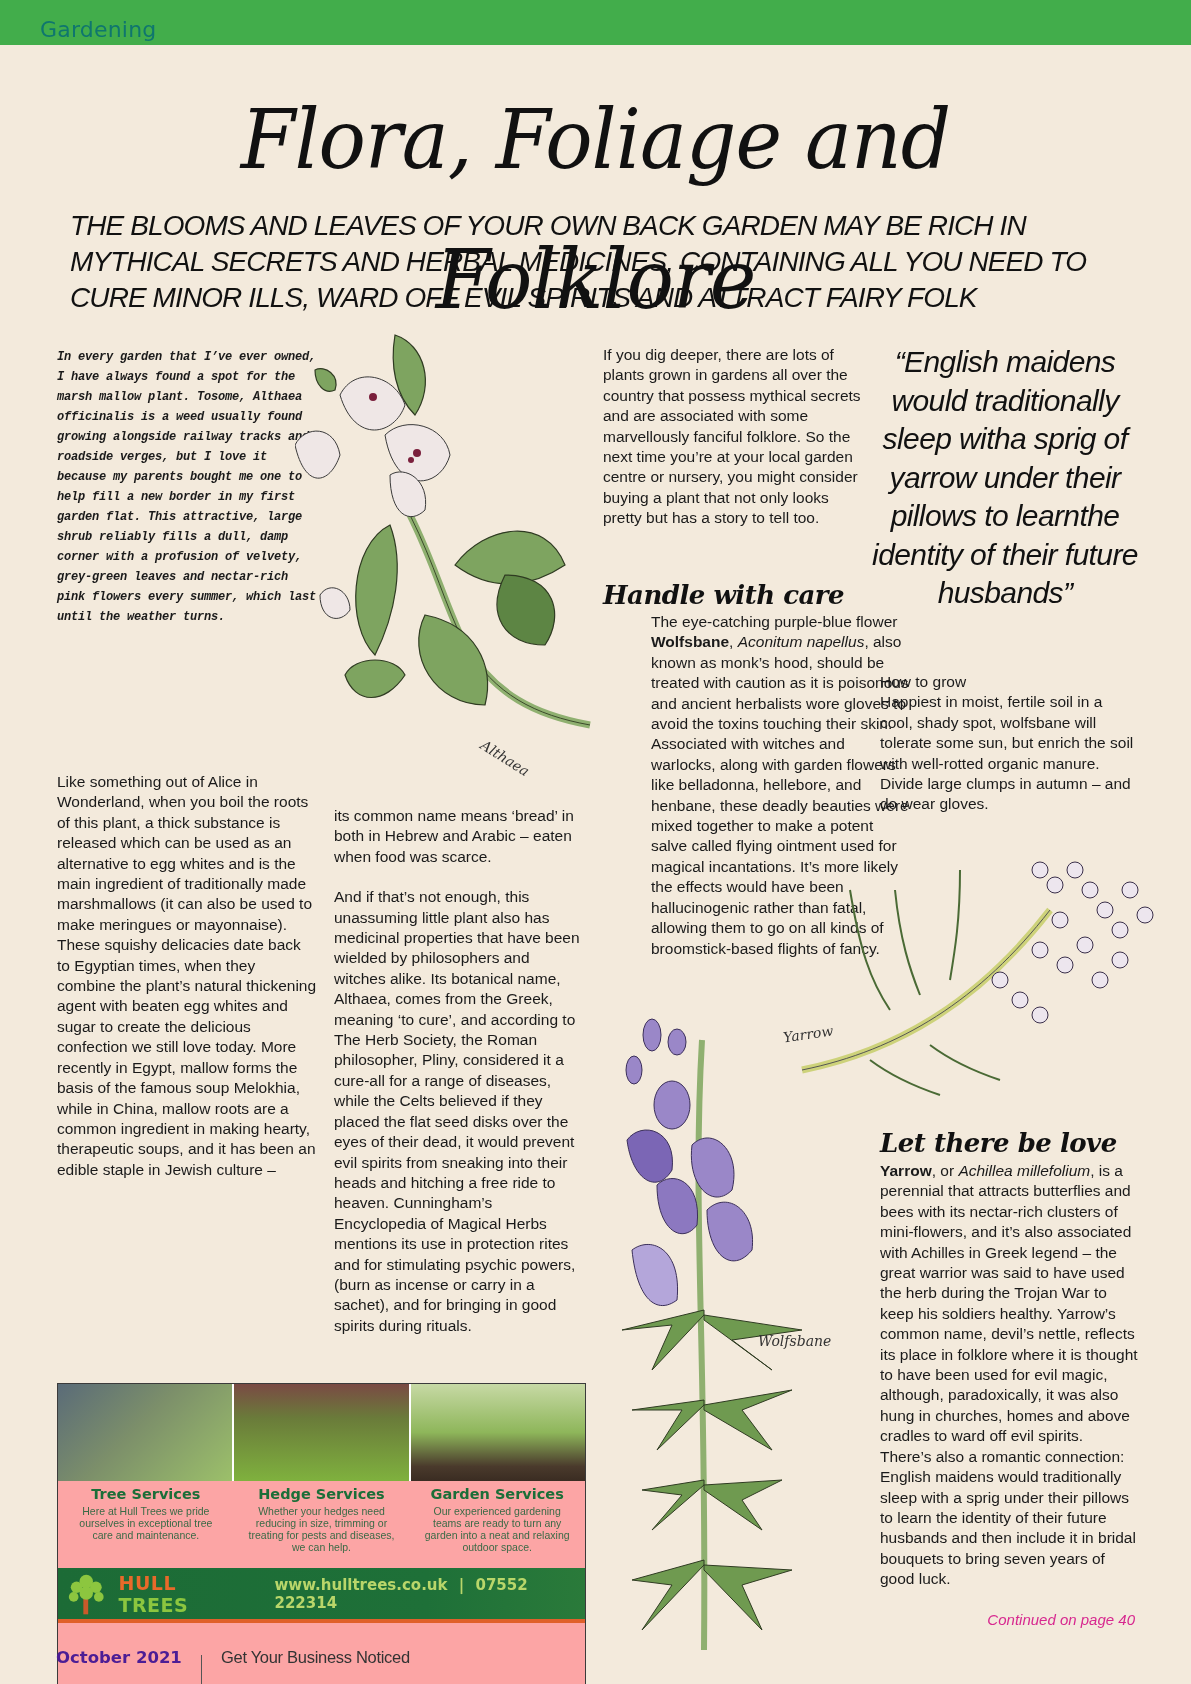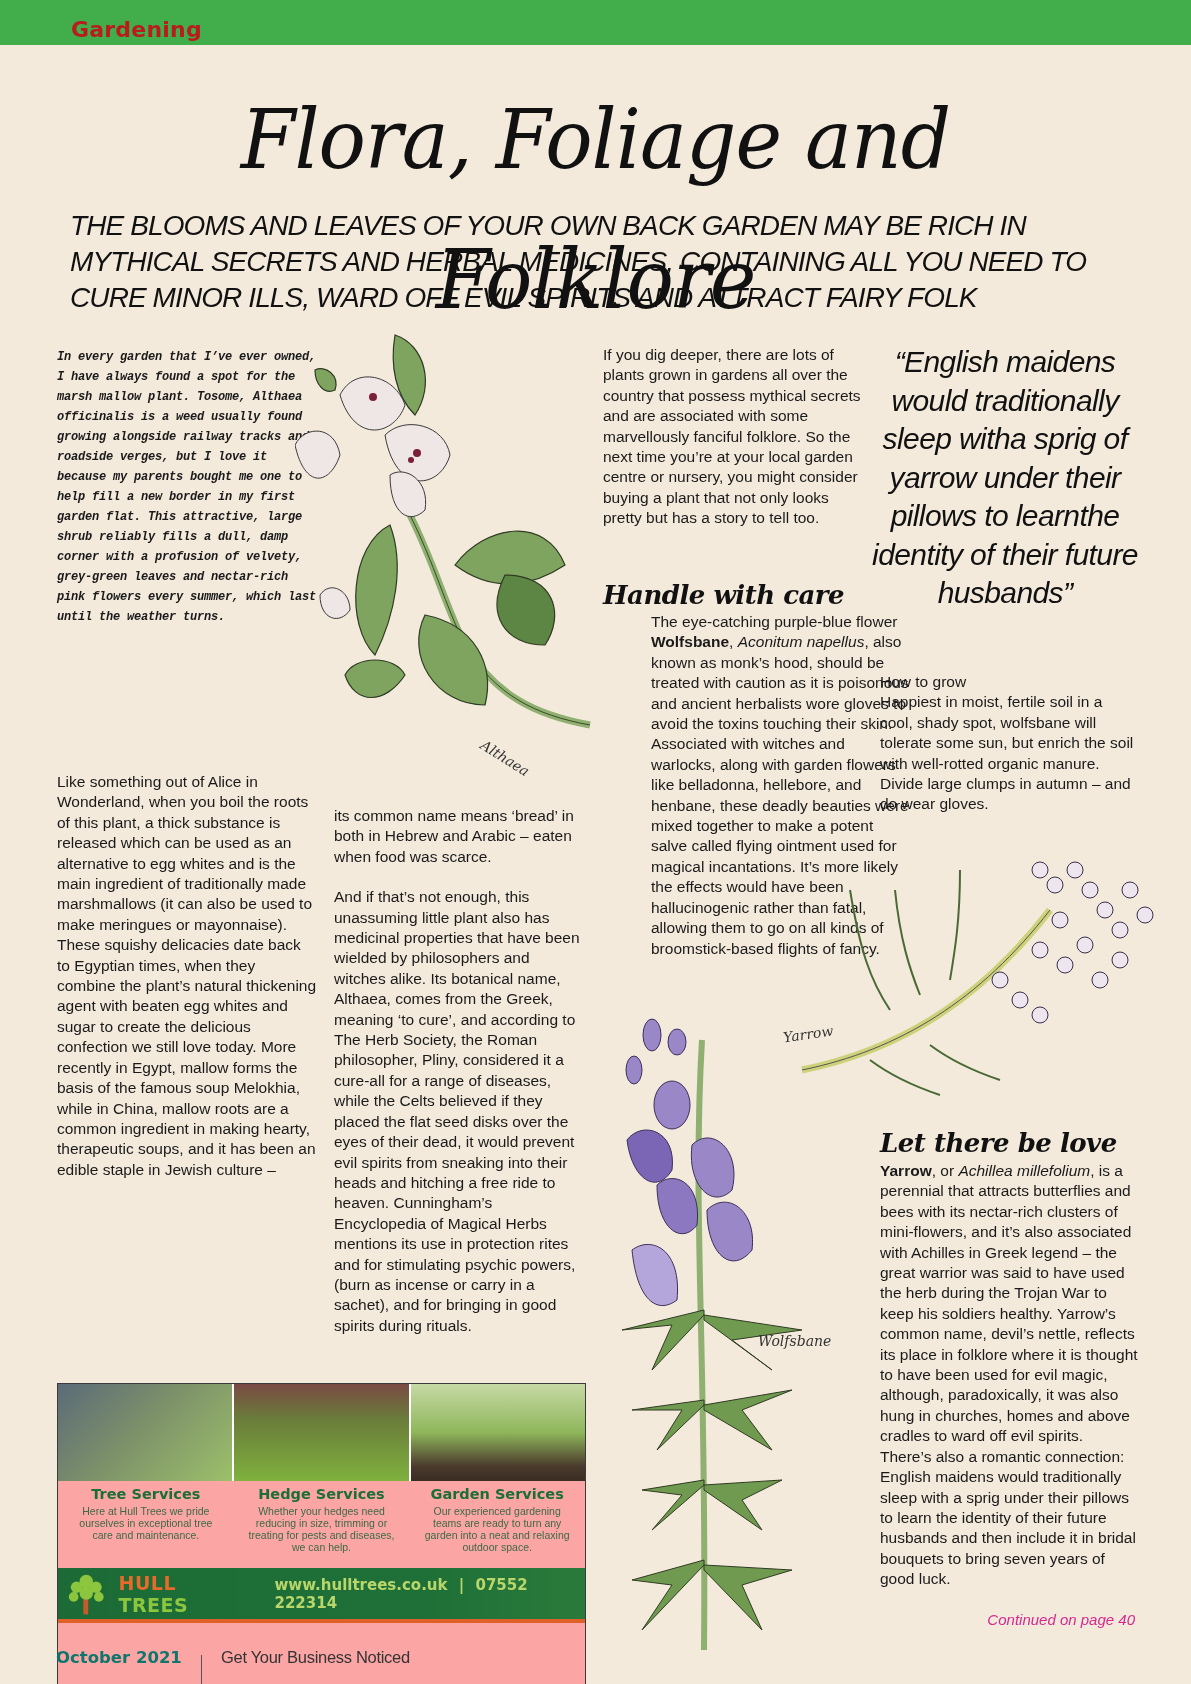--- a/index.html
+++ b/index.html
@@ -12,23 +12,23 @@
     overflow: hidden;
   }
   .abs { position: absolute; }
 
   
   .section-bar {
     left: 0; top: 0; width: 1191px; height: 45px;
     background: #42ad4b;
   }
   .section-label {
-    left: 71px; top: 17px;
+    left: 40px; top: 17px;
     font-family: "DejaVu Sans", sans-serif;
-    font-weight: bold; font-size: 22px; color: #b91c1c;
+    font-weight: normal; font-size: 22px; color: #0f766e;
     letter-spacing: 0.2px;
   }
 
   
   .main-title {
     left: 60px; top: 70px; width: 1071px; height: 140px;
     text-align: center;
     font-family: "DejaVu Serif", serif;
     font-style: italic;
     font-size: 82px; line-height: 140px;
@@ -131,21 +131,21 @@
     font-family: "DejaVu Sans", sans-serif; font-weight: bold;
     font-size: 19px; letter-spacing: 0.5px;
   }
   .ad-brand .hull { color: #e86a2a; }
   .ad-brand .trees { color: #8cc63f; }
   .ad-contact { margin-left: 26px; font-family: "DejaVu Sans", sans-serif; font-size: 15px; color: #b9d66a; font-weight: bold; }
 
   
   .footer-date {
     left: 56px; top: 1648px;
-    font-family: "DejaVu Sans", sans-serif; font-weight: bold; font-size: 16.5px; color: #0f766e;
+    font-family: "DejaVu Sans", sans-serif; font-weight: bold; font-size: 16.5px; color: #4c1d95;
   }
   .footer-divider { left: 201px; top: 1655px; width: 1px; height: 29px; background: #555; }
   .footer-tag {
     left: 221px; top: 1648px;
     font-family: "Liberation Sans", sans-serif; font-size: 16.5px; color: #333;
     letter-spacing: -0.3px;
   }
 </style>
 </head>
 <body>

